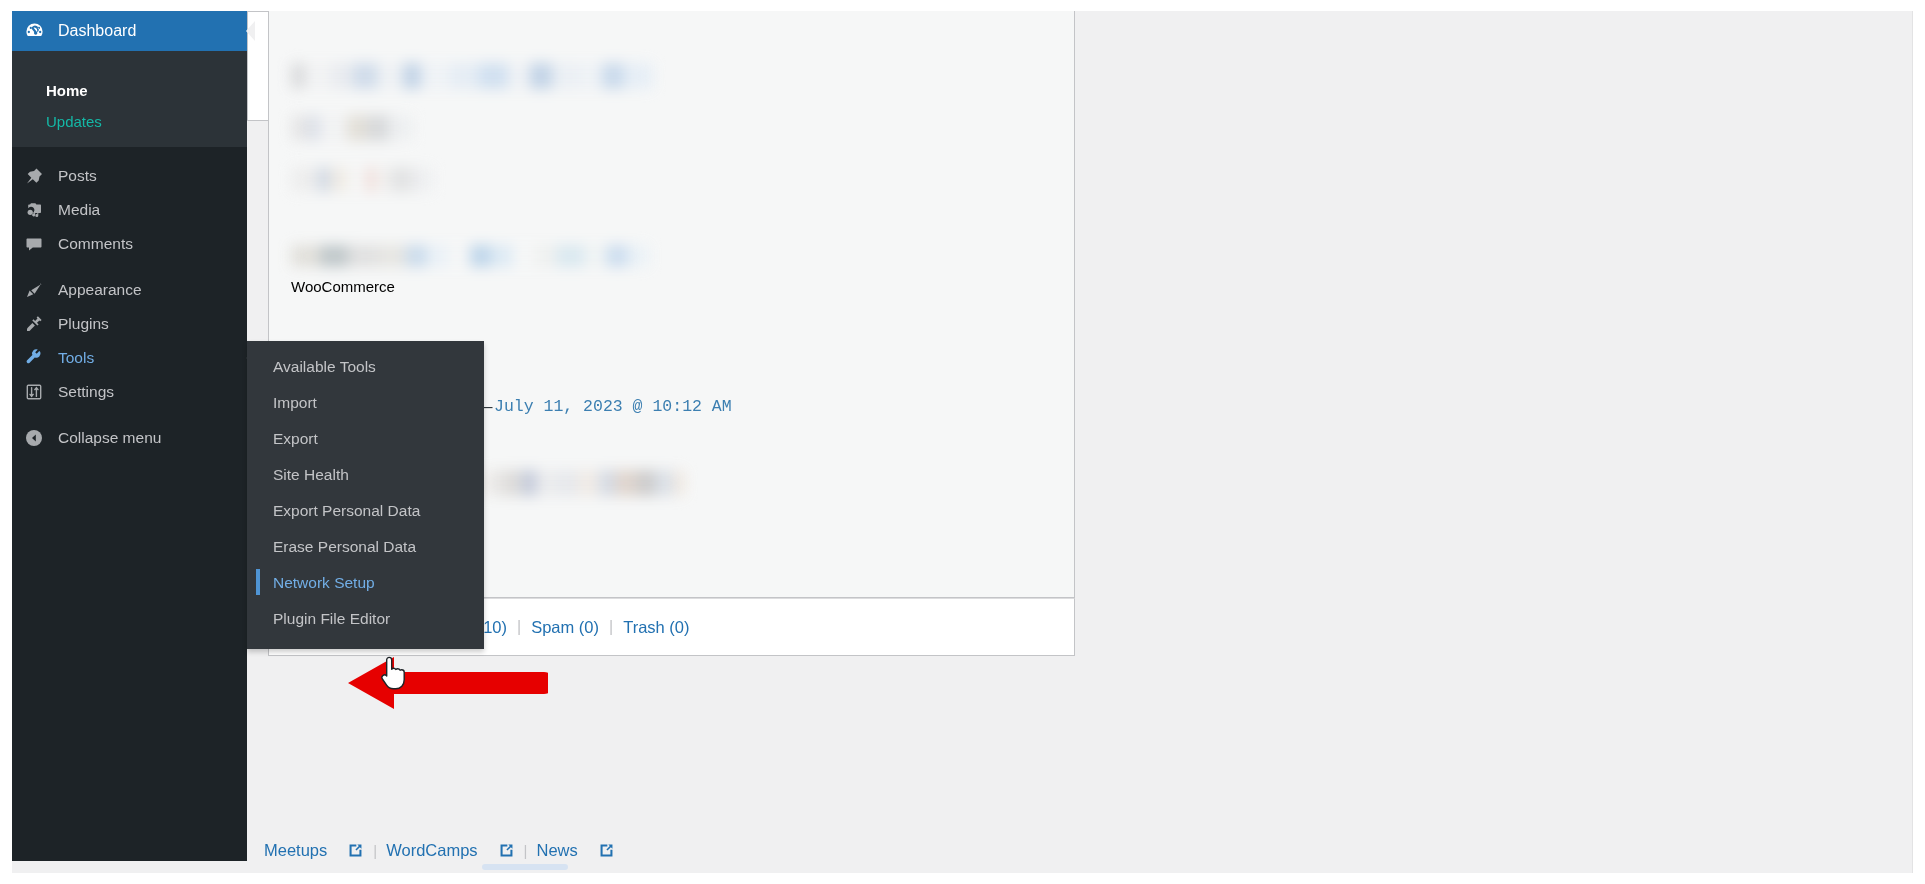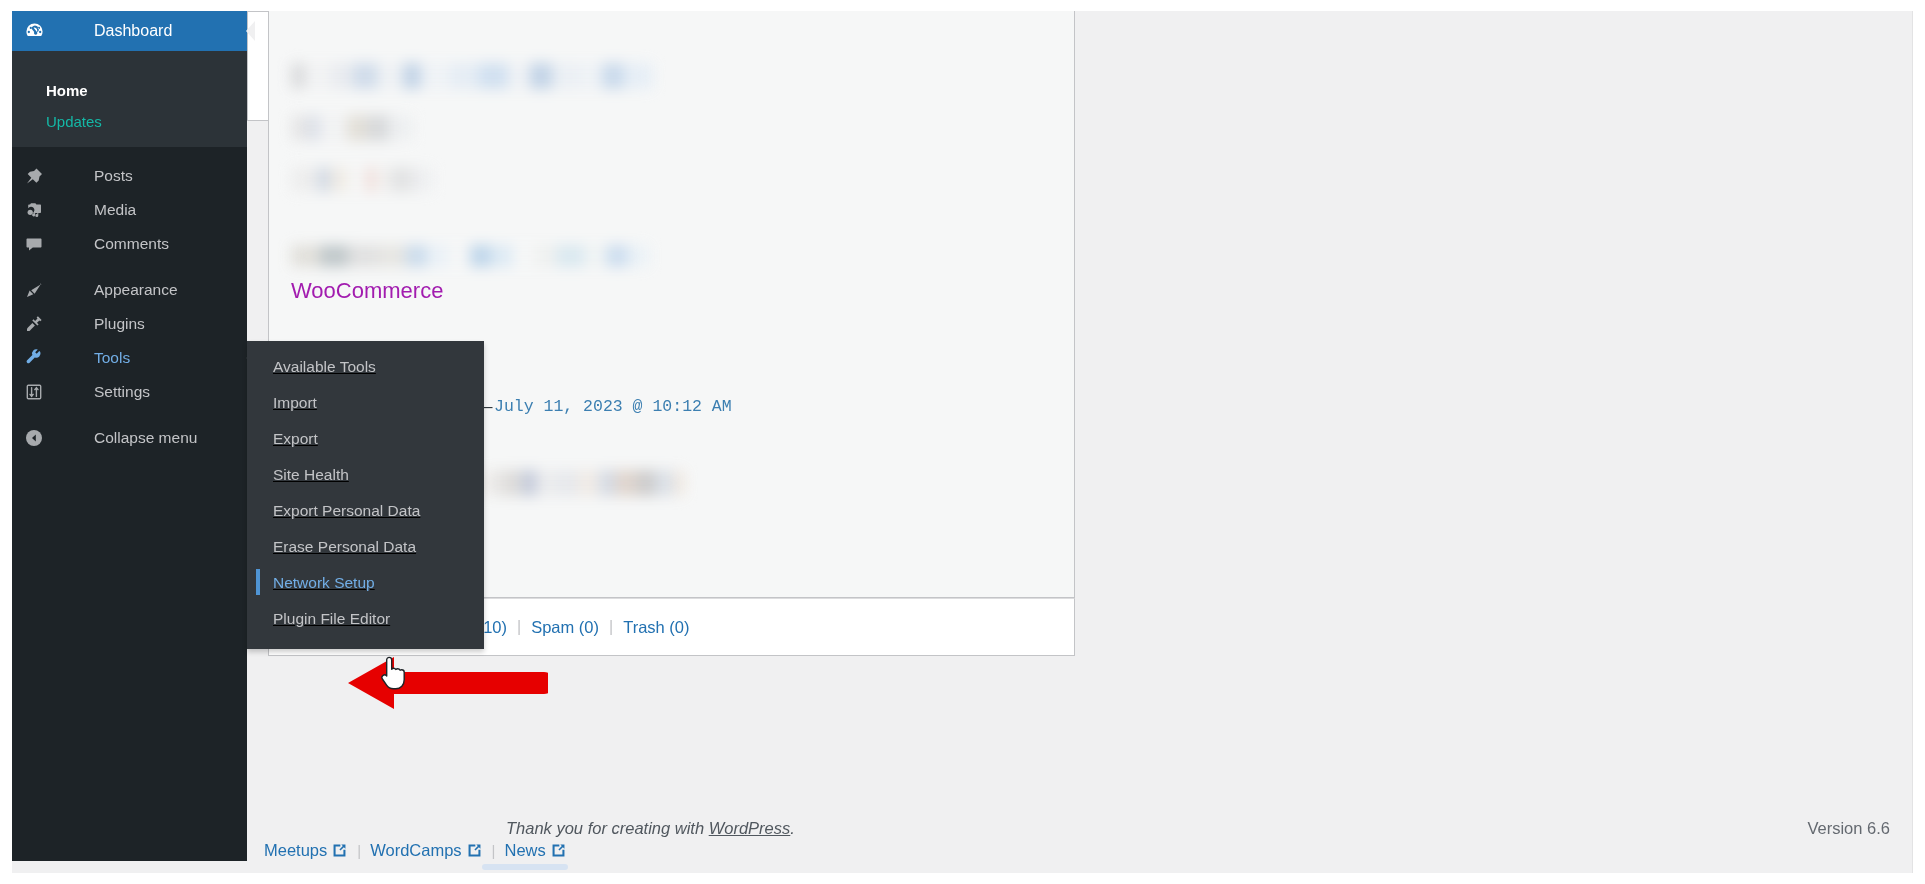--- a/index.html
+++ b/index.html
@@ -37,21 +37,20 @@
   }
   .menu-top {
     position: relative;
     display: flex;
     align-items: center;
     height: 34px;
     padding-left: 12px;
     font-size: 15.5px;
     color: #c3c4c7;
     cursor: pointer;
-    gap: 36px;
   }
   .menu-ico {
     width: 30px; height: 22px;
     display: flex; align-items: center; justify-content: flex-start;
     color: #a7aaad;
     flex: 0 0 30px;
     margin-right: 4px;
   }
   .menu-ico svg { display: block; }
   .menu-label { white-space: nowrap; }
@@ -99,21 +98,20 @@
 
   
   #tools-flyout {
     position: absolute;
     left: 235px; top: 330px;
     width: 237px;
     background: #32373c;
     padding: 8px 0 12px 0;
     z-index: 60;
     box-shadow: 0 3px 5px rgba(0,0,0,.2);
-    text-decoration: underline;
   }
   #tools-flyout a {
     position: relative;
     display: block;
     padding: 8px 12px 8px 26px;
     font-size: 15.5px;
     line-height: 20px;
     color: #c3c4c7;
     text-decoration: none;
     cursor: pointer;
@@ -152,22 +150,22 @@
 
   
   .blur {
     position: absolute;
     filter: blur(7px);
     opacity: .85;
   }
 
   .wc-title {
     position: absolute;
-    font-size: 22px;
-    color: #a21caf;
+    font-size: 15px;
+    color: #000000;
     white-space: nowrap;
   }
   .link-blue {
     position: absolute;
     font-size: 16.5px;
     color: #3c7fb1;
     white-space: nowrap;
     cursor: pointer;
     font-family: Liberation Mono, monospace;
   }
@@ -215,21 +213,21 @@
     position: absolute;
     left: 0; right: 0; bottom: 0;
     height: 46px;
     display: flex;
     align-items: center;
     padding-left: 17px;
   }
   #news-links a {
     display: inline-flex;
     align-items: center;
-    gap: 4px;
+    gap: 20px;
     font-size: 16.5px;
     color: #2271b1;
     text-decoration: none;
     cursor: pointer;
     white-space: nowrap;
     text-align: center;
   }
   #news-links .nsep {
     color: #c3c4c7;
     font-size: 15px;
@@ -475,26 +473,20 @@
         <a>
           <span>News</span>
           <svg class="ext-icon" width="17" height="17" viewBox="0 0 20 20" fill="currentColor">
             <path d="M3 3h8v2.4H5.4v9.2h9.2V9H17v8H3V3z"></path>
             <path d="M12.1 3H17v4.9l-1.85-1.85-4 4L9.9 8.85l4-4L12.1 3z"></path>
           </svg>
         </a>
       </div>
     </div>
 
-    <div id="wpfooter">
-      <div id="footer-left">
-        <span>Thank you for creating with </span><a>WordPress</a><span>.</span>
-      </div>
-      <div id="footer-right">Version 6.6</div>
-    </div>
 
     <div id="hscroll">
       <div id="hscroll-thumb"></div>
     </div>
   </div>
 
   <svg id="red-arrow" width="200" height="60" viewBox="0 0 200 60">
     <g fill="#e60000">
       <path d="M0 30 L46 4 L46 19 L196 19 A11 11 0 0 1 196 41 L46 41 L46 56 Z"></path>
     </g>

